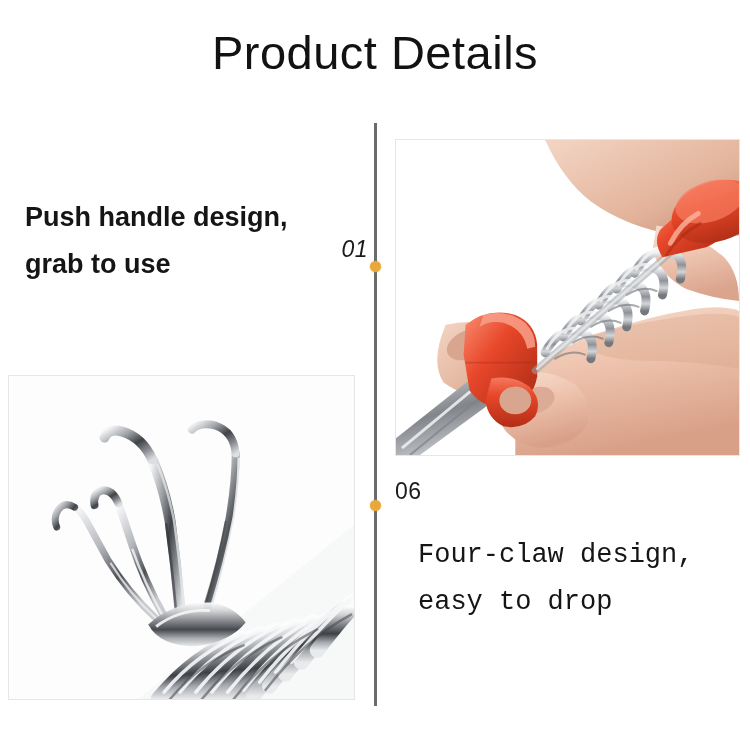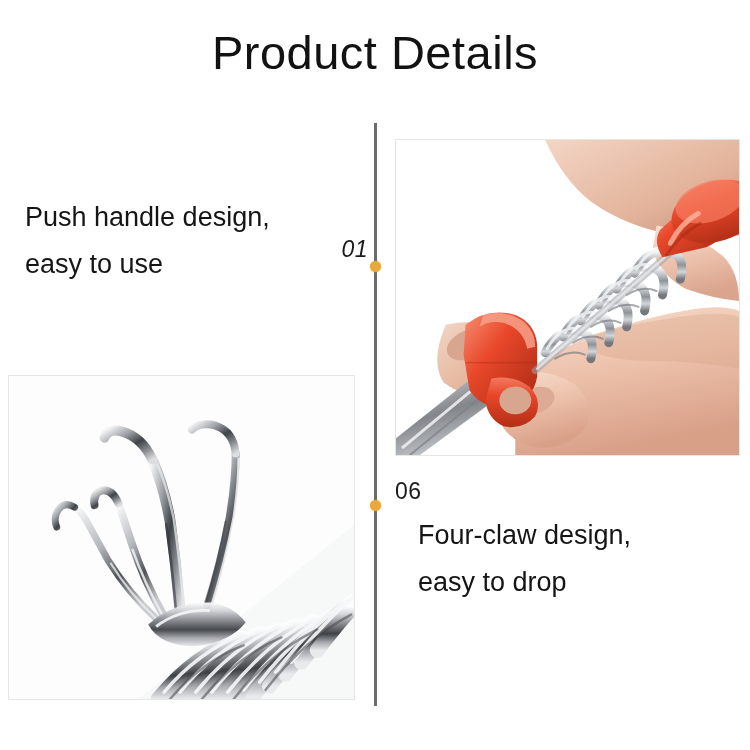--- a/index.html
+++ b/index.html
@@ -65,22 +65,22 @@
   #step-number-02 { left: 395px; top: 478px; }
 
   
   .feature-text {
     position: absolute;
     font-size: 27px;
     line-height: 47px;
     color: #151515;
     font-weight: 400;
   }
-  #feature-text-1 { left: 25px; top: 194px; width: 330px; }
-  #feature-text-2 { left: 418px; top: 512px; width: 320px; }
+  #feature-text-1 { left: 25px; top: 194px; width: 330px; font-weight: bold; }
+  #feature-text-2 { left: 418px; top: 532px; width: 320px; font-family: Liberation Mono, monospace; }
 
   
   .photo {
     position: absolute;
     border: 1px solid #e6e6e6;
     background: #ffffff;
     overflow: hidden;
     box-sizing: border-box;
   }
   #photo-handle {
@@ -106,21 +106,21 @@
 
   <div id="timeline-line"></div>
   <div id="timeline-dot-1" class="timeline-dot"></div>
   <div id="timeline-dot-2" class="timeline-dot"></div>
 
   <div id="step-number-01" class="step-number">01</div>
   <div id="step-number-02" class="step-number">06</div>
 
   <div id="feature-text-1" class="feature-text">
     <div>Push handle design,</div>
-    <div>easy to use</div>
+    <div>grab to use</div>
   </div>
 
   <div id="feature-text-2" class="feature-text">
     <div>Four-claw design,</div>
     <div>easy to drop</div>
   </div>
 
   <div id="photo-handle" class="photo">
     <svg viewBox="0 0 345 317" preserveAspectRatio="xMidYMid slice" aria-hidden="true">
       <defs>

